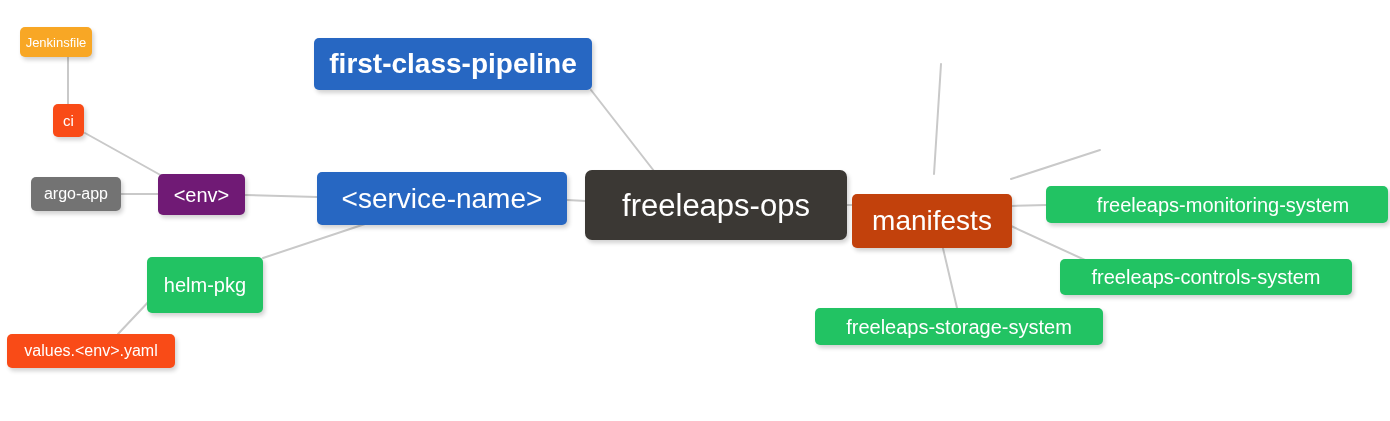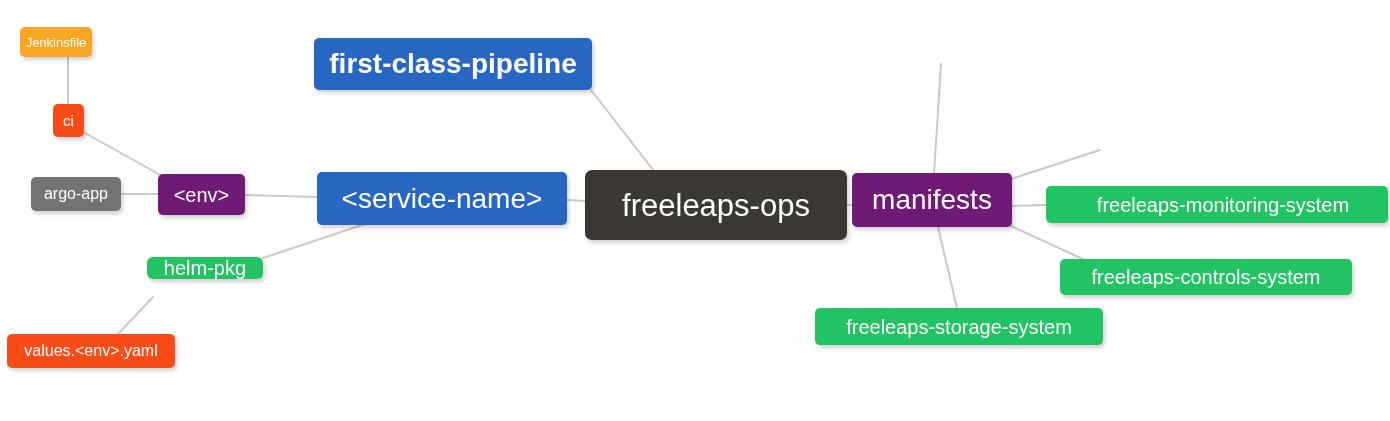--- a/index.html
+++ b/index.html
@@ -44,21 +44,21 @@
   .s16 { font-size: 16px; }
   .s20 { font-size: 20px; }
   .s28 { font-size: 28px; }
   .s31 { font-size: 31px; border-radius: 7px; }
 
   
   #n-jenkinsfile        { left: 20px;   top: 27px;  width: 72px;  height: 30px; }
   #n-ci                 { left: 53px;   top: 104px; width: 31px;  height: 33px; }
   #n-argo-app           { left: 31px;   top: 177px; width: 90px;  height: 34px; }
   #n-env                { left: 158px;  top: 174px; width: 87px;  height: 41px; }
-  #n-helm-pkg           { left: 147px;  top: 257px; width: 116px; height: 22px; border-radius: 6px; }
+  #n-helm-pkg           { left: 147px;  top: 257px; width: 116px; height: 56px; }
   #n-values-env-yaml    { left: 7px;    top: 334px; width: 168px; height: 34px; }
   #n-first-class-pipeline { left: 314px; top: 38px; width: 278px; height: 52px; font-weight: bold; }
   #n-service-name       { left: 317px;  top: 172px; width: 250px; height: 53px; }
   #n-freeleaps-ops      { left: 585px;  top: 170px; width: 262px; height: 70px; }
   #n-manifests          { left: 852px;  top: 173px; width: 160px; height: 54px; }
   #n-devops-system      { left: 797px;  top: 29px;  width: 286px; height: 35px; }
   #n-network-system     { left: 1057px; top: 112px; width: 288px; height: 38px; }
   #n-monitoring-system  { left: 1046px; top: 186px; width: 330px; height: 37px; }
   #n-controls-system    { left: 1060px; top: 259px; width: 292px; height: 36px; }
   #n-storage-system     { left: 815px;  top: 308px; width: 288px; height: 37px; }
@@ -87,18 +87,18 @@
 
   <div class="node s13" id="n-jenkinsfile" style="background-color: rgb(248, 167, 37);">Jenkinsfile</div>
   <div class="node s15" id="n-ci" style="background-color: rgb(249, 75, 23);">ci</div>
   <div class="node s16" id="n-argo-app" style="background-color: #737373;">argo-app</div>
   <div class="node s20" id="n-env" style="background-color: #701a75;">&lt;env&gt;</div>
   <div class="node s20" id="n-helm-pkg" style="background-color: rgb(34, 195, 99);">helm-pkg</div>
   <div class="node s16" id="n-values-env-yaml" style="background-color: rgb(249, 75, 23);">values.&lt;env&gt;.yaml</div>
   <div class="node s28" id="n-first-class-pipeline" style="background-color: rgb(39, 103, 194);">first-class-pipeline</div>
   <div class="node s28" id="n-service-name" style="background-color: rgb(39, 103, 194);">&lt;service-name&gt;</div>
   <div class="node s31" id="n-freeleaps-ops" style="background-color: rgb(59, 56, 52);">freeleaps-ops</div>
-  <div class="node s28" id="n-manifests" style="background-color: #701a75;">manifests</div>
+  <div class="node s28" id="n-manifests" style="background-color: #c2410c; margin-top: 21px;">manifests</div>
   <div class="node s20" id="n-monitoring-system" style="background-color: rgb(34, 195, 99); padding-left: 12px;">freeleaps-monitoring-system</div>
   <div class="node s20" id="n-controls-system" style="background-color: rgb(34, 195, 99);">freeleaps-controls-system</div>
   <div class="node s20" id="n-storage-system" style="background-color: rgb(34, 195, 99);">freeleaps-storage-system</div>
 
 </div>
 
 </body></html>

